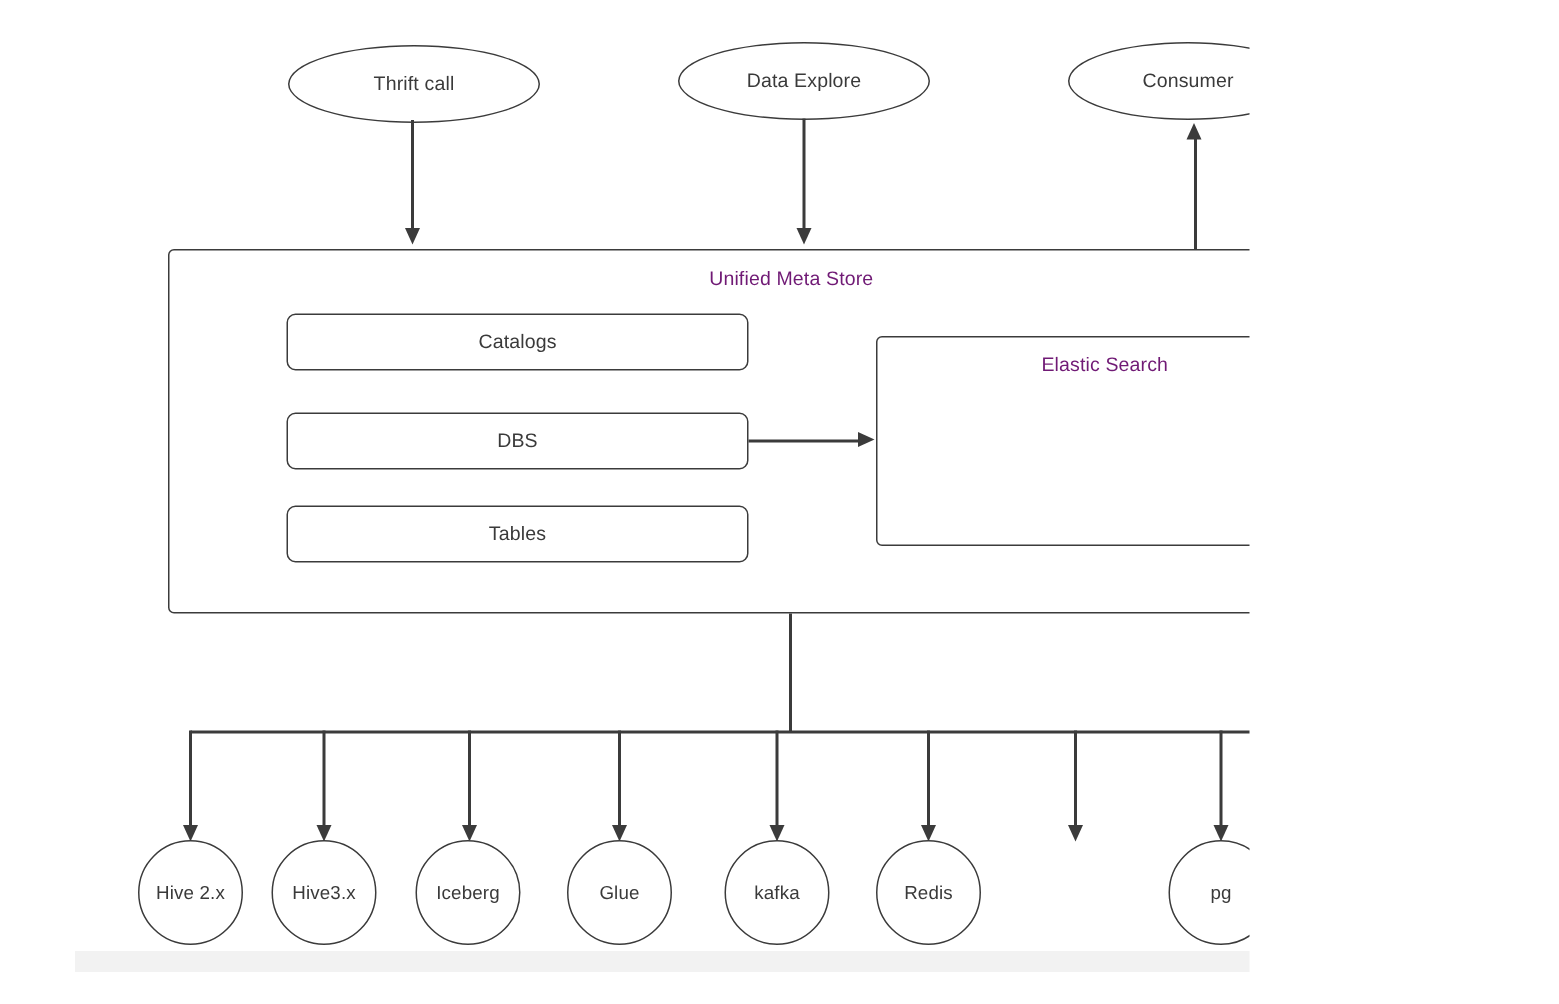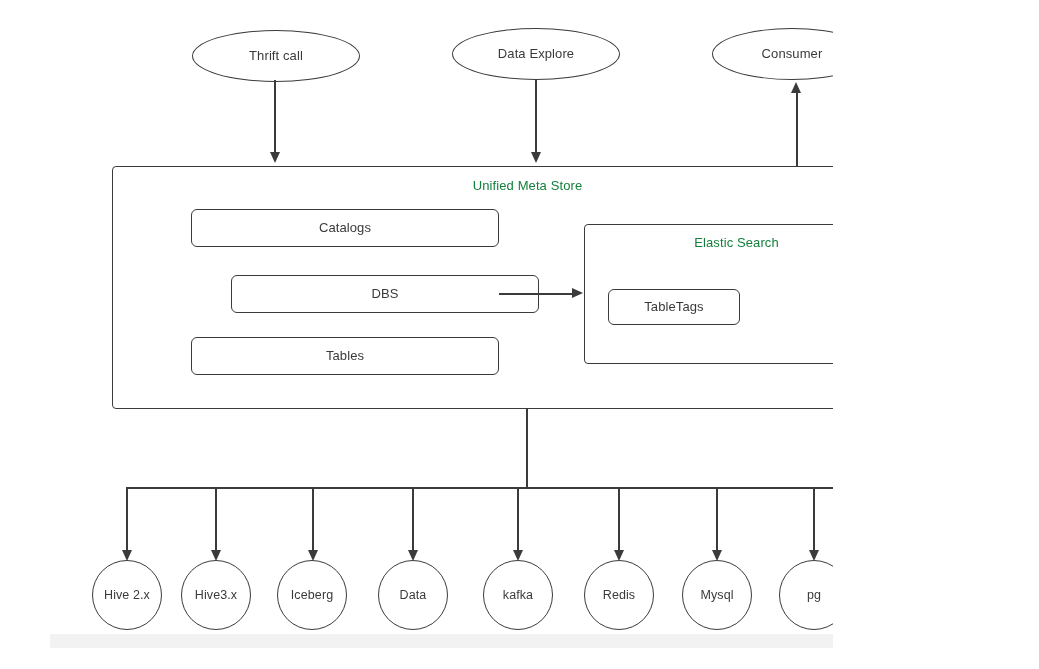--- a/index.html
+++ b/index.html
@@ -51,21 +51,21 @@
     box-sizing: border-box;
     border: 1.6px solid #3b3b3b;
     background: #ffffff;
     border-radius: 4px;
   }
   .container-title {
     position: absolute;
     left: 0;
     right: 0;
     text-align: center;
-    color: #15803d;
+    color: #701a75;
     font-size: 13px;
     letter-spacing: .1px;
     white-space: nowrap;
   }
 
   
   .line-v, .line-h {
     position: absolute;
     background: #3b3b3b;
   }
@@ -142,38 +142,35 @@
   <div class="arrow-up" style="left:791px; top:82px;"></div>
 
   <div class="container-box" style="left:112px; top:166px; width:831px; height:243px;">
     <div class="container-title" style="top:11px;">Unified Meta Store</div>
   </div>
 
   <div class="node rounded-rect" style="left:191px; top:209px; width:308px; height:38px;">
     <span>Catalogs</span>
   </div>
 
-  <div class="node rounded-rect" style="left:191px; top:275px; width:308px; height:38px;margin-left:40px;">
+  <div class="node rounded-rect" style="left:191px; top:275px; width:308px; height:38px;">
     <span>DBS</span>
   </div>
 
   <div class="node rounded-rect" style="left:191px; top:337px; width:308px; height:38px;">
     <span>Tables</span>
   </div>
 
   <div class="line-h" style="left:499px; top:293px; width:74px;"></div>
   <div class="arrow-right" style="left:572px; top:288px;"></div>
 
   <div class="container-box" style="left:584px; top:224px; width:305px; height:140px;">
     <div class="container-title" style="top:10px;">Elastic Search</div>
   </div>
 
-  <div class="node rounded-rect" style="left:608px; top:289px; width:132px; height:36px;">
-    <span>TableTags</span>
-  </div>
 
 
   <div class="line-v" style="left:526px; top:409px; height:79px;"></div>
   <div class="line-h" style="left:127px; top:487px; width:777px;"></div>
 
   <div class="line-v" style="left:126px; top:487px; height:66px;"></div>
   <div class="arrow-down" style="left:122px; top:550px;"></div>
 
   <div class="line-v" style="left:215px; top:487px; height:66px;"></div>
   <div class="arrow-down" style="left:211px; top:550px;"></div>
@@ -205,34 +202,31 @@
 
   <div class="node circle" style="left:181px; top:560px; width:70px; height:70px;text-align:right;">
     <span>Hive3.x</span>
   </div>
 
   <div class="node circle" style="left:277px; top:560px; width:70px; height:70px;">
     <span>Iceberg</span>
   </div>
 
   <div class="node circle" style="left:378px; top:560px; width:70px; height:70px;">
-    <span>Data</span>
+    <span>Glue</span>
   </div>
 
   <div class="node circle" style="left:483px; top:560px; width:70px; height:70px;">
     <span>kafka</span>
   </div>
 
   <div class="node circle" style="left:584px; top:560px; width:70px; height:70px;">
     <span>Redis</span>
   </div>
 
-  <div class="node circle" style="left:682px; top:560px; width:70px; height:70px;">
-    <span>Mysql</span>
-  </div>
 
   <div class="node circle" style="left:779px; top:560px; width:70px; height:70px;">
     <span>pg</span>
   </div>
 
   <div class="node circle" style="left:868px; top:560px; width:70px; height:70px;">
     <span class="dots-row">
       <span class="dot-ring"></span>
       <span class="dot-ring"></span>
       <span class="dot-ring"></span>

